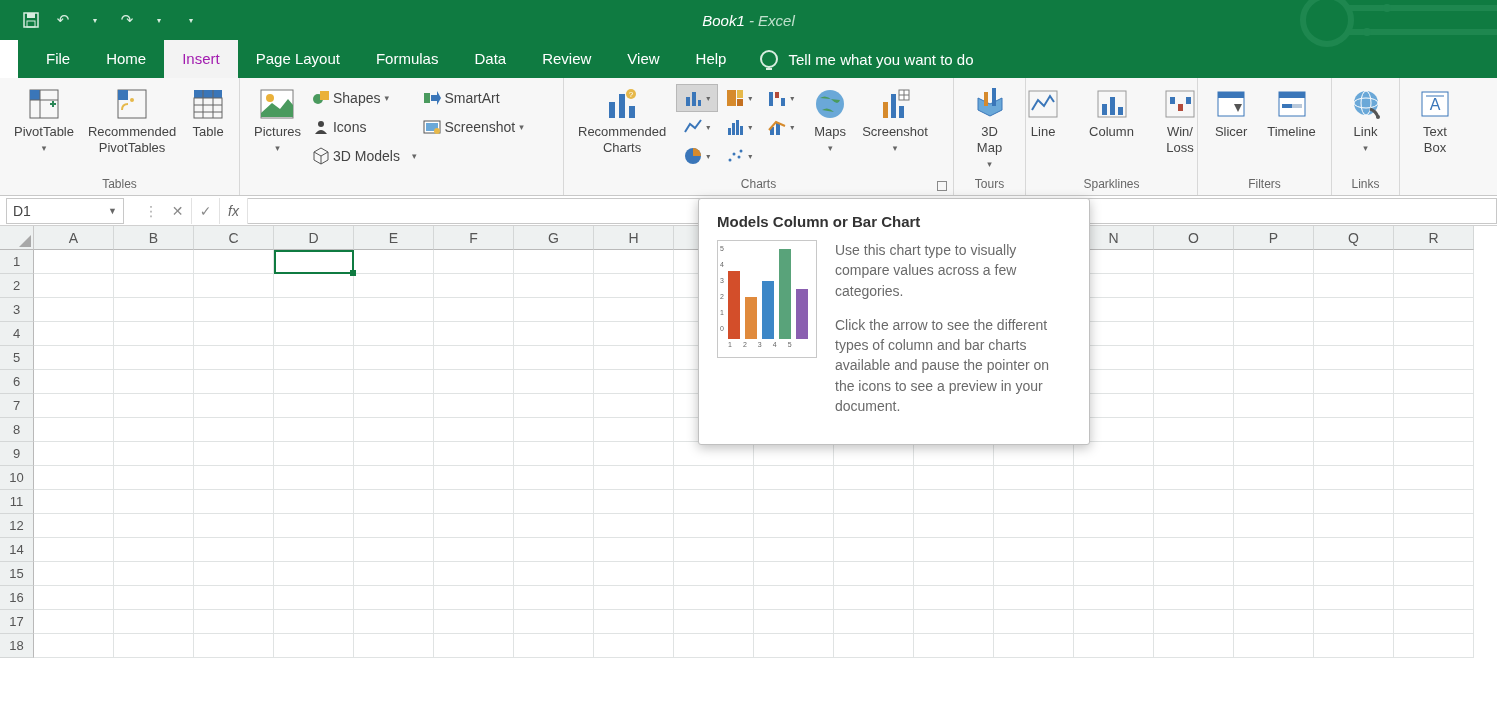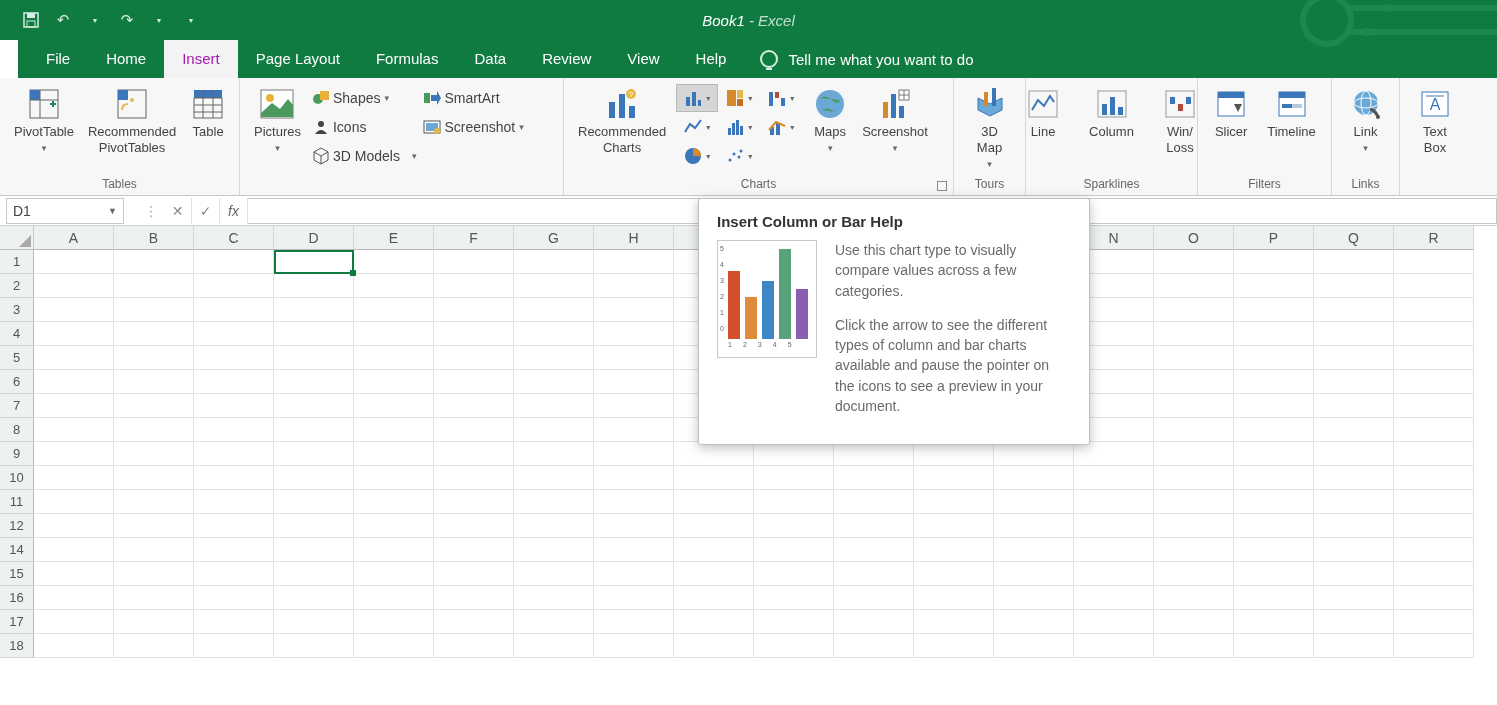--- a/index.html
+++ b/index.html
@@ -871,21 +871,21 @@
         <div class="cell"></div>
         <div class="cell"></div>
         <div class="cell"></div>
         <div class="cell"></div>
       </div>
     </div>
 </div>
 
 <div class="tooltip">
   <div style="flex:1">
-    <h4>Insert Column or Bar Help</h4>
+    <h4>Models Column or Bar Chart</h4>
     <div style="display:flex; gap:18px">
       <div class="tt-thumb">
         <div class="tt-yaxis" id="tt-y">
             <span>5</span>
             <span>4</span>
             <span>3</span>
             <span>2</span>
             <span>1</span>
             <span>0</span>
           </div>

